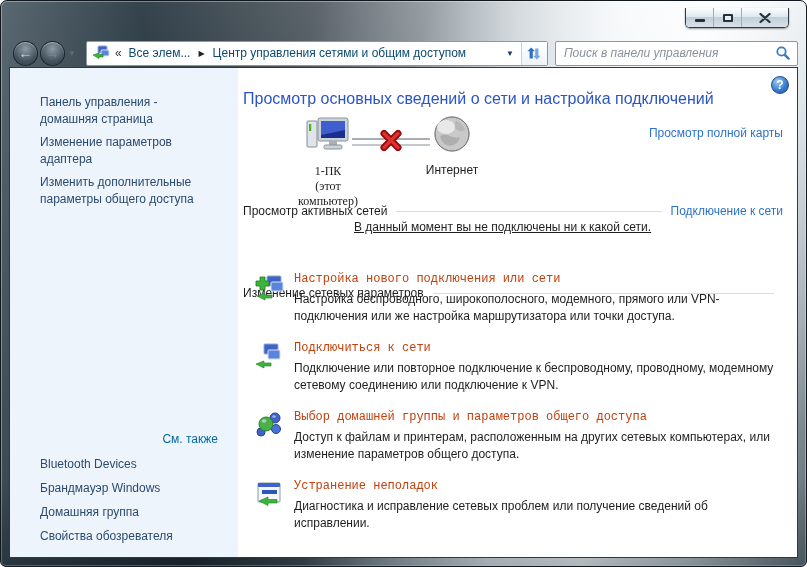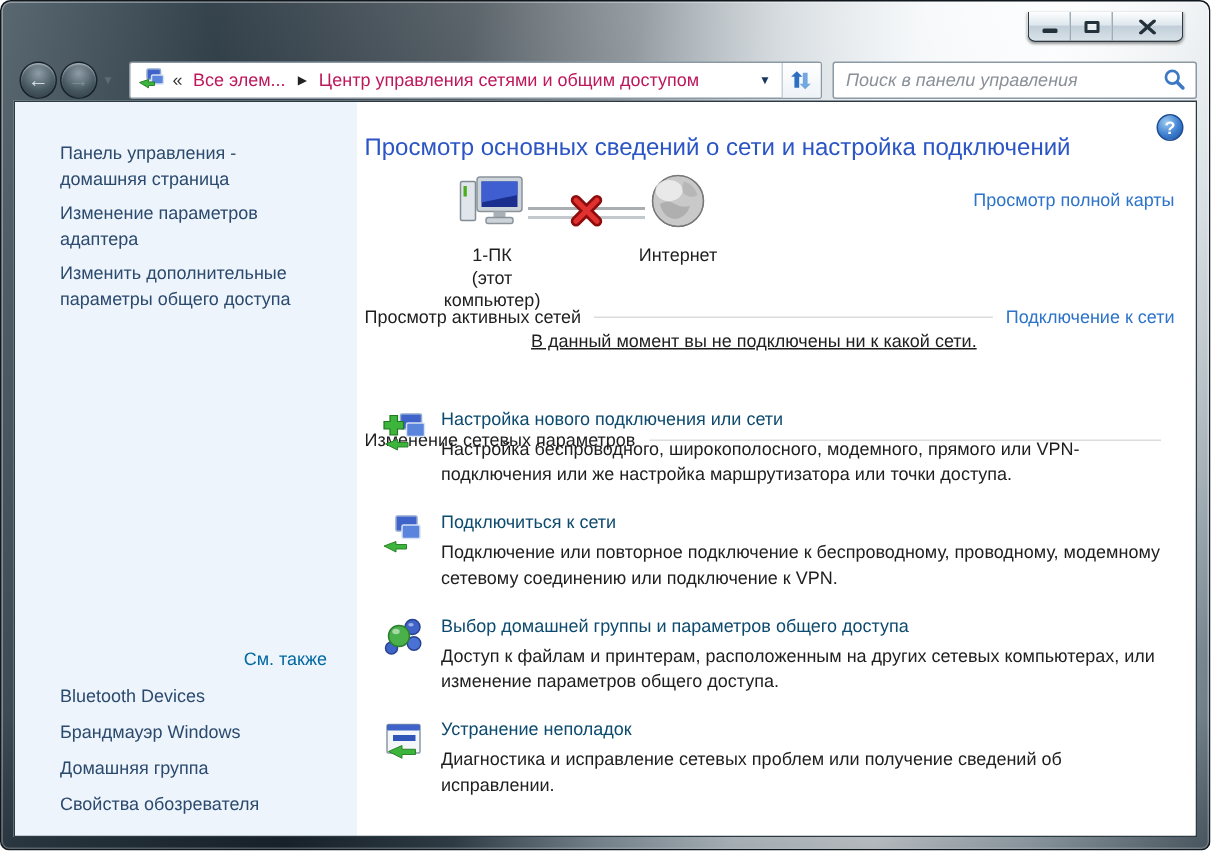--- a/index.html
+++ b/index.html
@@ -41,21 +41,21 @@
     background:radial-gradient(circle at 50% 30%, #8d9ca6, #46565f 60%, #2a3740);
     box-shadow:inset 0 1px 1px rgba(255,255,255,.45); }
   .navbtn + .navbtn { margin-left:2px; }
   .navbtn span { color:#cfd9df; font-size:14px; line-height:1; font-weight:bold; }
   .navbtn.disabled span { color:#7c8a93; }
   .nav-chevron { color:#5c6b74; font-size:8px; margin:0 4px 0 3px; }
 
   .addressbar { display:flex; align-items:center; height:25px; width:462px; margin-left:6px;
     background:#fff; border:1px solid #8b99a4; border-radius:2px; padding-left:4px; }
   .crumb-icon { width:20px; display:flex; justify-content:center; }
-  .crumb { padding:0 5px; white-space:nowrap; color:#be185d; }
+  .crumb { padding:0 5px; white-space:nowrap; color:#0c4a6e; }
   .crumb-overflow { color:#333; padding:0 2px 0 4px; }
   .crumb-sep { font-size:8px; color:#222; padding:0 3px; }
   .addr-spacer { flex:1; }
   .addr-drop { color:#17365f; font-size:8px; padding:0 7px; }
   .refresh-btn { width:26px; height:23px; display:flex; align-items:center; justify-content:center;
     border-left:1px solid #c6cfd6; background:linear-gradient(#fff,#eef3f7); }
   .searchbox { flex:1; height:25px; margin-left:7px; background:#fff; border:1px solid #8b99a4;
     border-radius:2px; display:flex; align-items:center; padding:0 6px 0 8px; }
   .searchbox input { flex:1; border:none; outline:none; font-family:"Liberation Sans",sans-serif;
     font-size:12px; font-style:italic; color:#8a9199; background:transparent; padding:0; }
@@ -73,38 +73,38 @@
   .content { flex:1; position:relative; background:#fff; }
   .help-btn { position:absolute; top:8px; right:8px; width:18px; height:18px; border-radius:50%;
     background:radial-gradient(circle at 35% 28%, #9ccaf0, #3e7fd0 55%, #1c4f9e);
     border:1px solid #1b4c94; color:#fff; font-weight:bold; font-size:12px;
     display:flex; align-items:center; justify-content:center; cursor:pointer; }
   h1.page-title { position:absolute; top:22px; left:5px; margin:0; font-size:16px; font-weight:normal; color:#2b55c4; }
 
   
   .figure { position:absolute; top:46px; width:72px; text-align:center; }
   .figure .cap { margin-top:6px; line-height:15px; }
-  .fig-computer { left:54px; }
+  .fig-computer { left:54px;font-family:Liberation Serif, serif; }
   .fig-globe { left:178px; }
   .conn { position:absolute; top:70px; left:114px; width:78px; height:8px;
     border-top:2px solid #a9aeb3; border-bottom:2px solid #c3c8cc; }
   .conn .redx { position:absolute; left:50%; top:50%; transform:translate(-50%,-50%); }
   .link { color:#2d73c9; cursor:pointer; }
   .full-map { position:absolute; top:58px; right:14px; }
 
   .section-row { position:absolute; left:5px; right:14px; display:flex; align-items:center; }
   .section-row .rule { flex:1; height:1px; background:#dcdcdc; margin:0 9px; }
   .row-active { top:136px; }
   .row-change { top:186px;margin-top:32px; }
   .status-msg { position:absolute; top:152px; left:116px;text-decoration:underline; }
 
   .items { position:absolute; top:204px; left:16px; right:14px; }
   .item { display:flex; margin-bottom:16px; }
   .item-icon { width:30px; margin-right:10px; flex:none; padding-top:1px; }
-  .item-title { color:#0c4a6e; margin-bottom:5px; cursor:pointer; }
+  .item-title { color:#c2410c; margin-bottom:5px; cursor:pointer;font-family:Liberation Mono, monospace; }
   .item-desc { line-height:17px; max-width:565px; }
 </style>
 </head>
 <body>
 
 <div class="window">
 
   <div class="win-btns">
     <div class="win-btn">
       <div class="glyph-min"></div>

